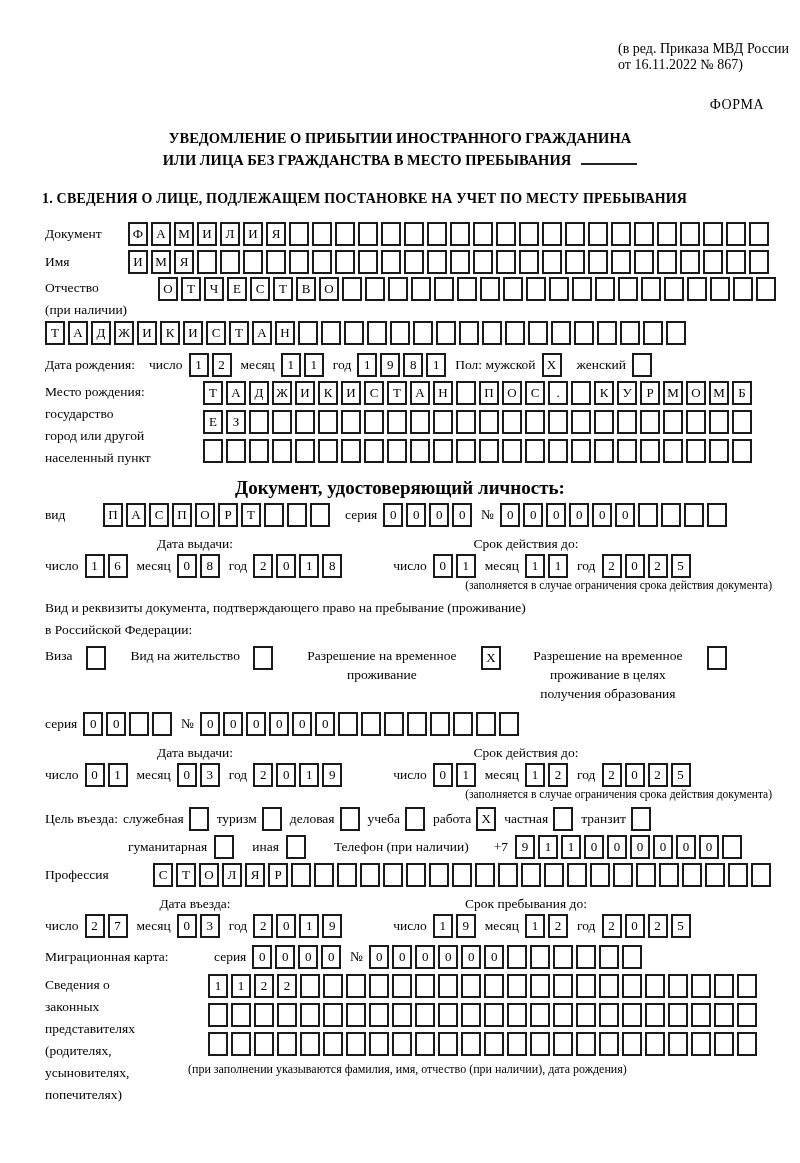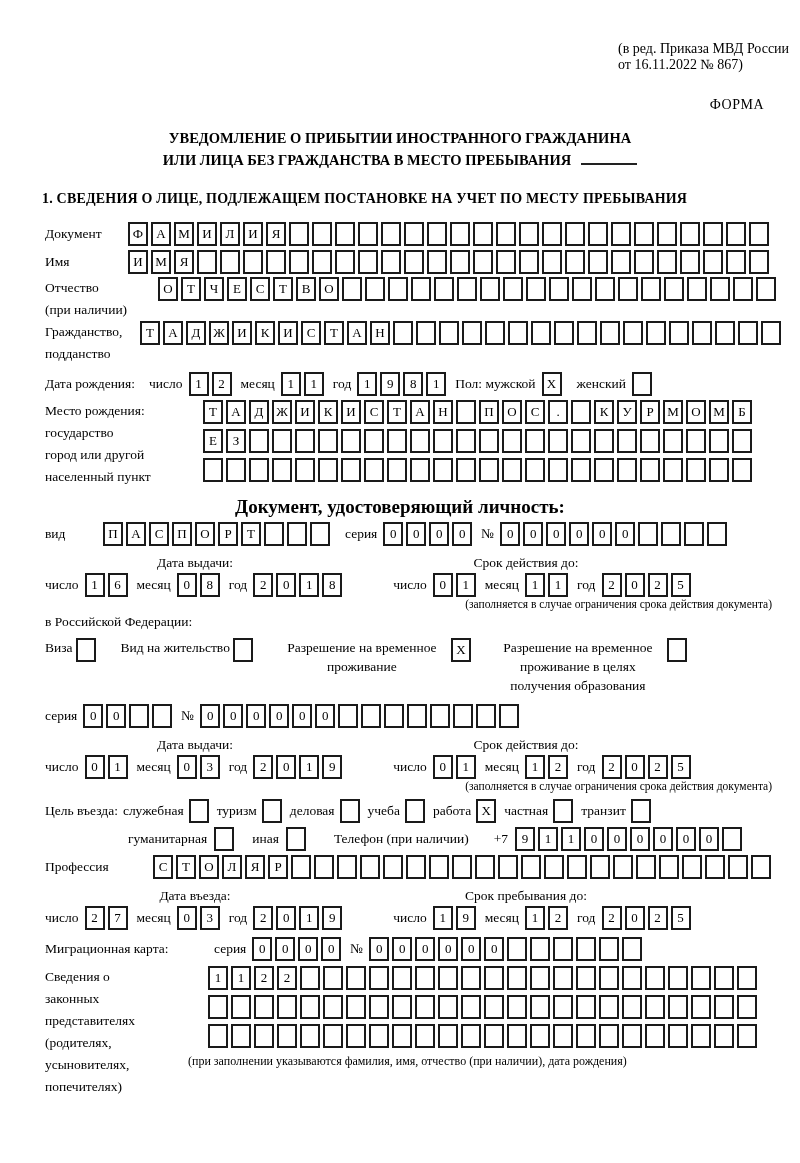--- a/index.html
+++ b/index.html
@@ -17,21 +17,21 @@
   .cells{display:flex;align-items:center;}
   .cell{width:16px;height:20px;border:2px solid #1a1a1a;margin-right:3px;display:flex;align-items:center;justify-content:center;font-size:13px;flex:0 0 auto;background:#fff;}
   .lblcol{line-height:22px;}
   .top{align-items:flex-start;}
   .stack > .cells{margin-bottom:5px;}
   .center-bold{text-align:center;font-weight:bold;margin-top:8px;font-size:19px;}
   .dateheads{margin-top:8px;min-height:18px;gap:16px;}
   .dh{display:inline-block;text-align:center;}
   .note{text-align:right;padding-right:28px;font-size:11.5px;margin-top:1px;}
   .intro{margin-left:45px;margin-top:7px;line-height:20px;}
-  .opt{display:flex;align-items:flex-start;column-gap:3px;}
+  .opt{display:flex;align-items:flex-start;column-gap:13px;}
   .opt .olabel{line-height:19px;}
   .optc{text-align:center;}
   .reps-note{font-size:12px;margin-top:6px;margin-left:-20px;}
 </style>
 </head>
 <body>
 
 <div class="page">
 
   <div class="revision">
@@ -145,24 +145,20 @@
         <span class="cell"></span>
         <span class="cell"></span>
         <span class="cell"></span>
         <span class="cell"></span>
         <span class="cell"></span>
         <span class="cell"></span>
       </div>
   </div>
 
   <div class="row top" style="margin-top:0;">
-    <div class="lblcol" style="width:89px;">
-      <div>Гражданство,</div>
-      <div>подданство</div>
-    </div>
     <div class="cells">
         <span class="cell">Т</span>
         <span class="cell">А</span>
         <span class="cell">Д</span>
         <span class="cell">Ж</span>
         <span class="cell">И</span>
         <span class="cell">К</span>
         <span class="cell">И</span>
         <span class="cell">С</span>
         <span class="cell">Т</span>
@@ -377,20 +373,21 @@
     <span>год</span>
     <div class="cells">
         <span class="cell">2</span>
         <span class="cell">0</span>
         <span class="cell">2</span>
         <span class="cell">5</span>
       </div>
   </div>
   <div class="note">(заполняется в случае ограничения срока действия документа)</div>
 
+  <div class="intro">Вид и реквизиты документа, подтверждающего право на пребывание (проживание)</div>
   <div class="intro" style="margin-top:2px;">в Российской Федерации:</div>
   <div class="row top" style="margin-top:6px;column-gap:0;">
     <div class="opt">
       <span class="olabel">Виза</span>
       <div class="cells">
           <span class="cell"></span>
         </div>
     </div>
     <div class="opt" style="margin-left:22px;">
       <span class="olabel">Вид на жительство</span>

